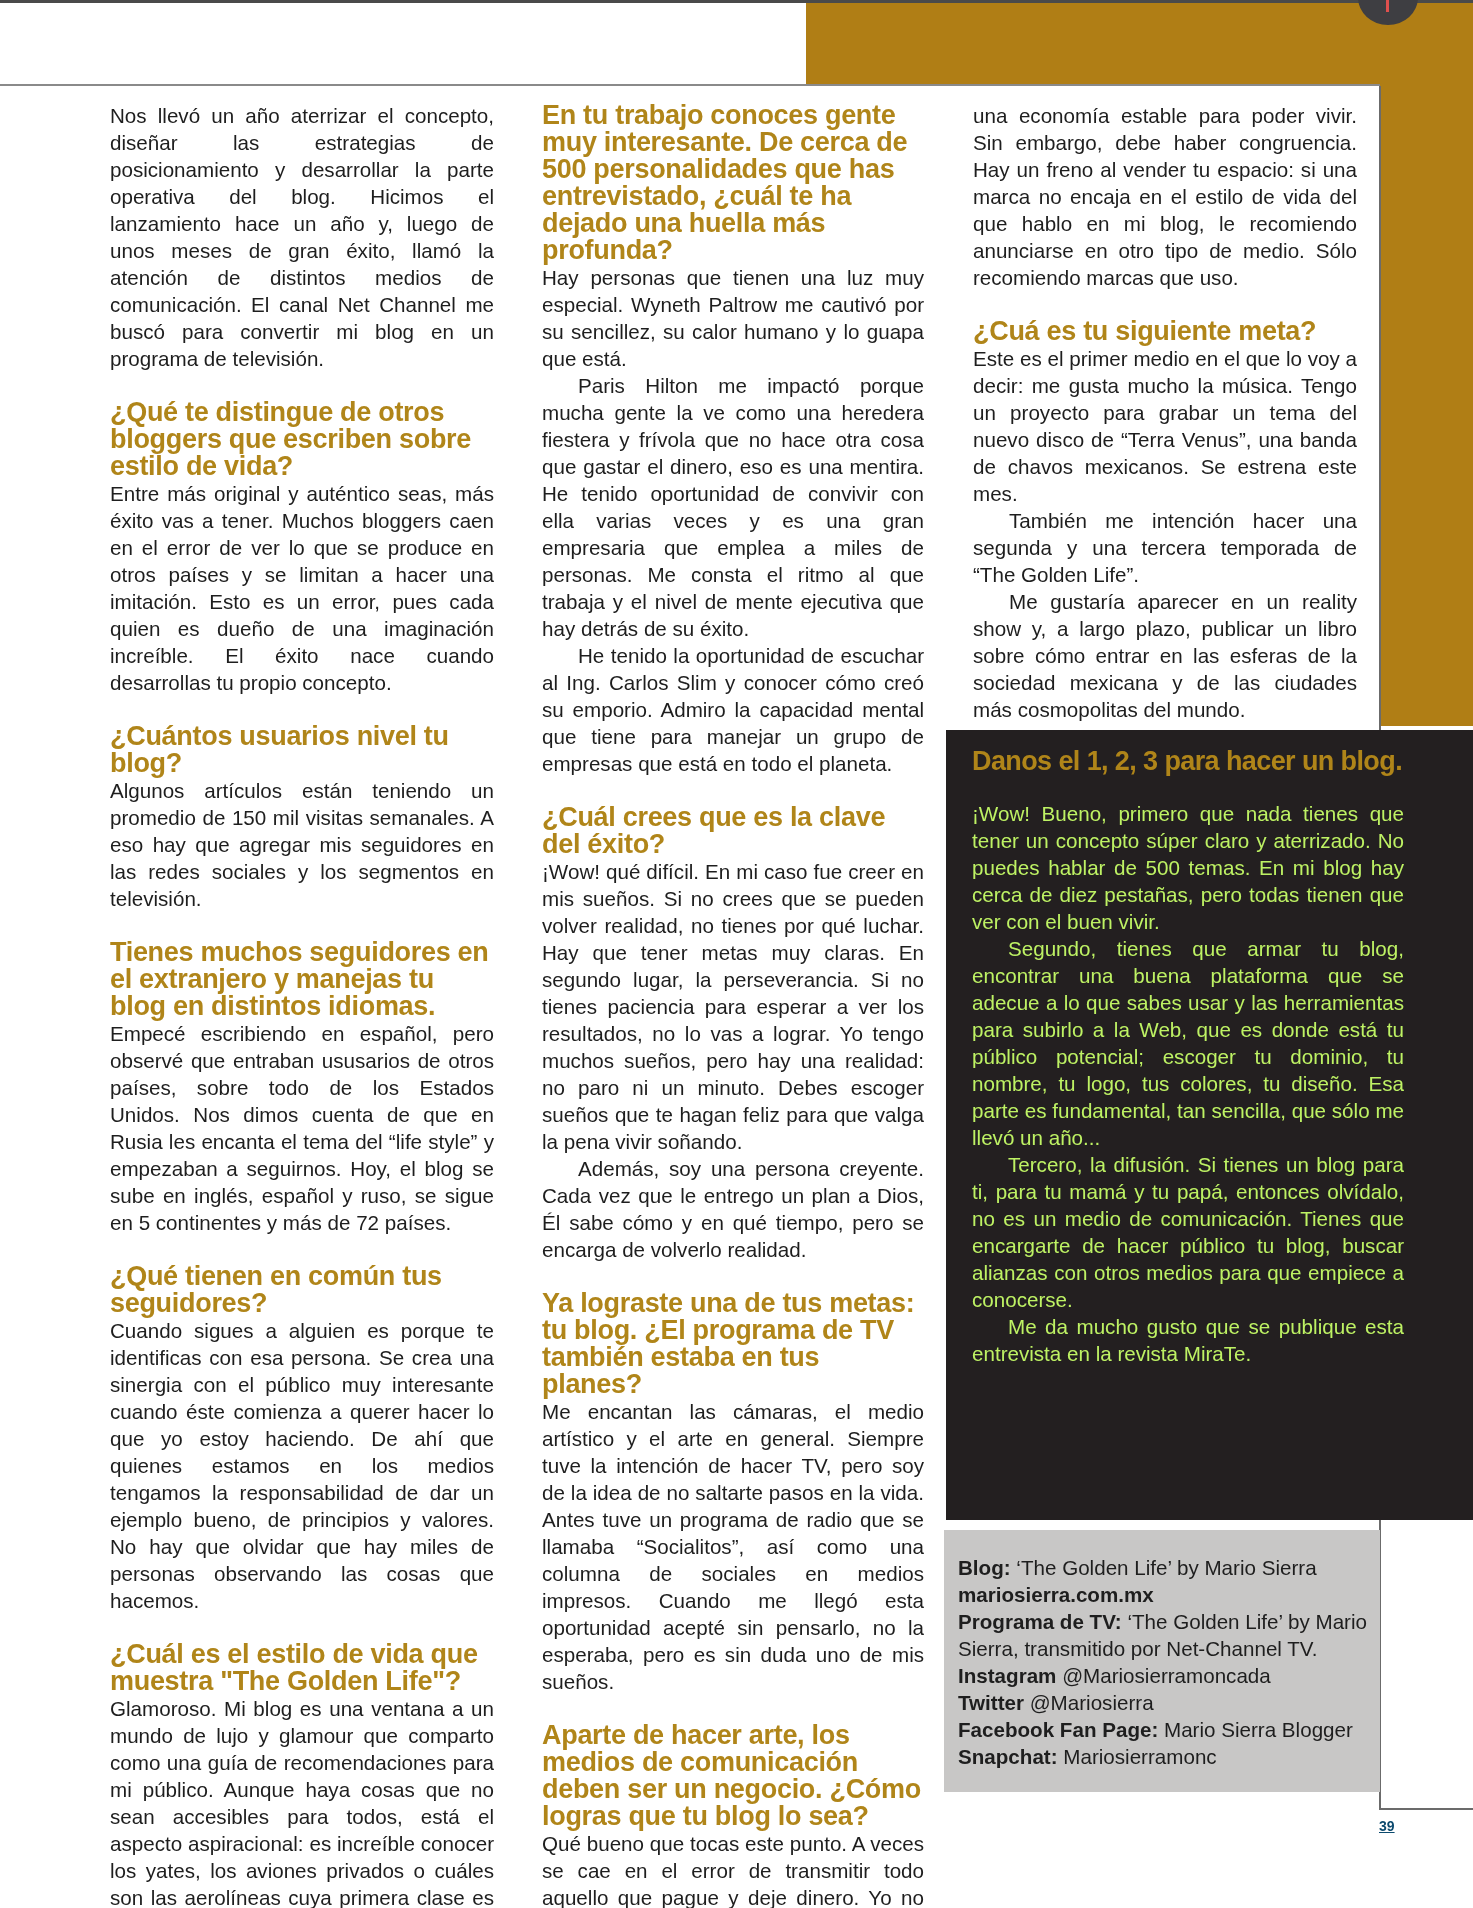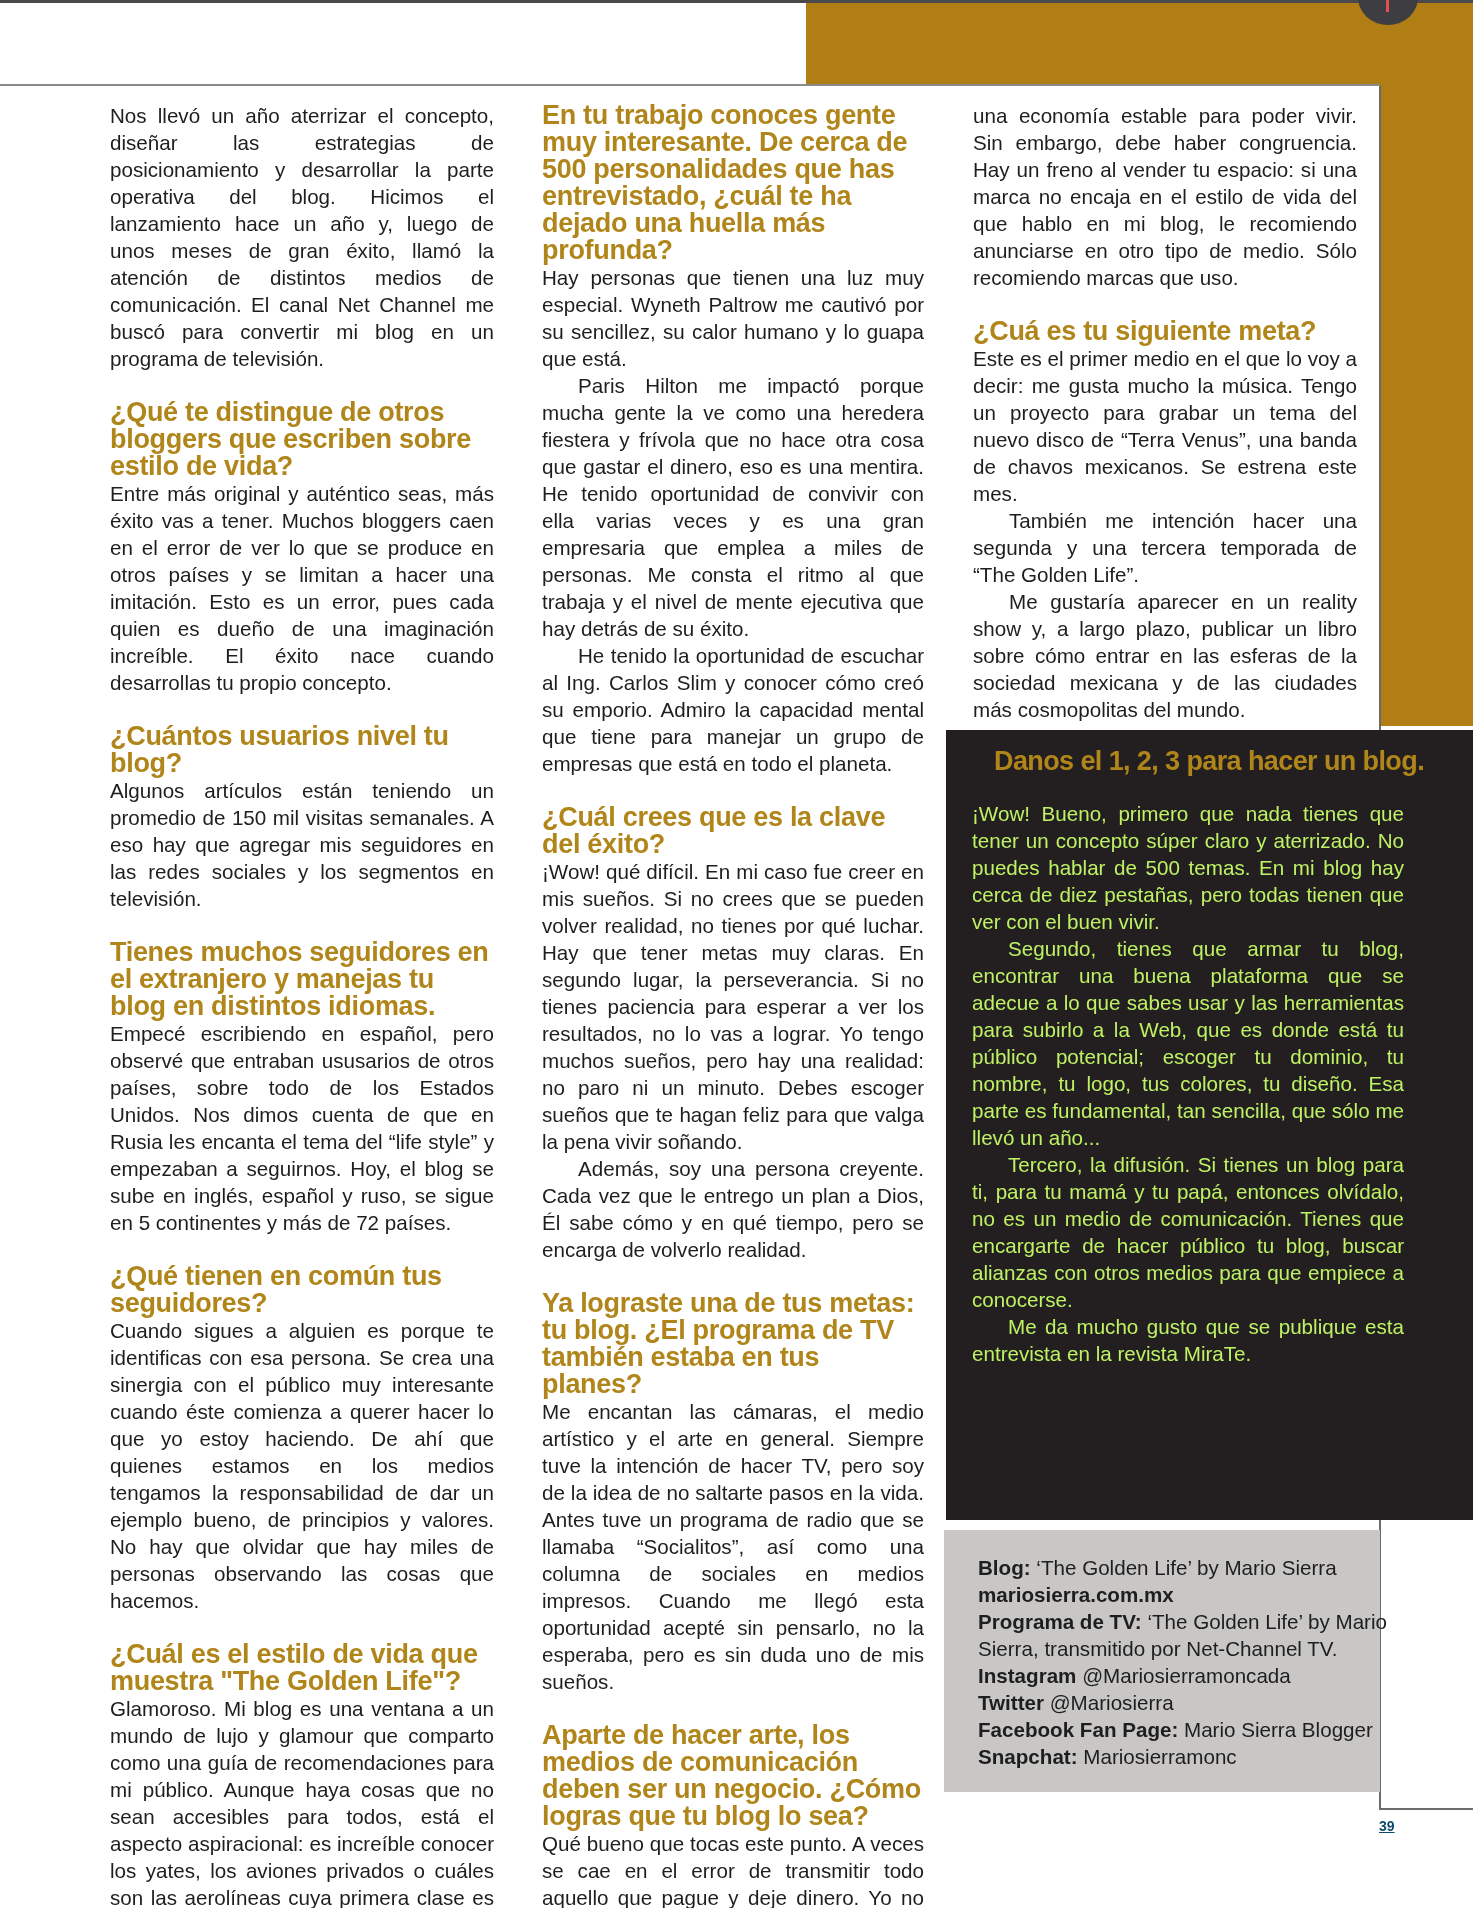--- a/index.html
+++ b/index.html
@@ -30,34 +30,34 @@
   .p { margin: 0; }
   .indent { text-indent: 36px; }
   .gap { height: 27px; }
 
   .dark-box {
     position: absolute; left: 946px; top: 730px; width: 527px; height: 790px;
     background: #231f20;
   }
   .dark-box .title {
     position: absolute; left: 26px; top: 14px; color: #b08519;
-    font-weight: bold; font-size: 27px; line-height: 34px; letter-spacing: -0.6px; margin-left: 22px;
+    font-weight: bold; font-size: 27px; line-height: 34px; letter-spacing: -0.6px;
   }
   .dark-box .body {
     position: absolute; left: 26px; top: 70px; width: 432px;
     color: #bef264; font-size: 20.6px; line-height: 27px; text-align: justify;
   }
 
   .info-box {
     position: absolute; left: 944px; top: 1530px; width: 436px; height: 262px;
     background: #c8c7c6;
   }
   .info-box .body {
     position: absolute; left: 14px; top: 24px; width: 410px;
-    font-size: 20.6px; line-height: 27px; color: #1e1e1e; margin-left: 20px;
+    font-size: 20.6px; line-height: 27px; color: #1e1e1e;
   }
   .info-box b { font-weight: bold; }
 
   .page-num {
     position: absolute; left: 1379px; top: 1818px; font-weight: bold; font-size: 14px; color: #0c4a6e; text-decoration: underline;
   }
 </style>
 </head>
 <body>
 

